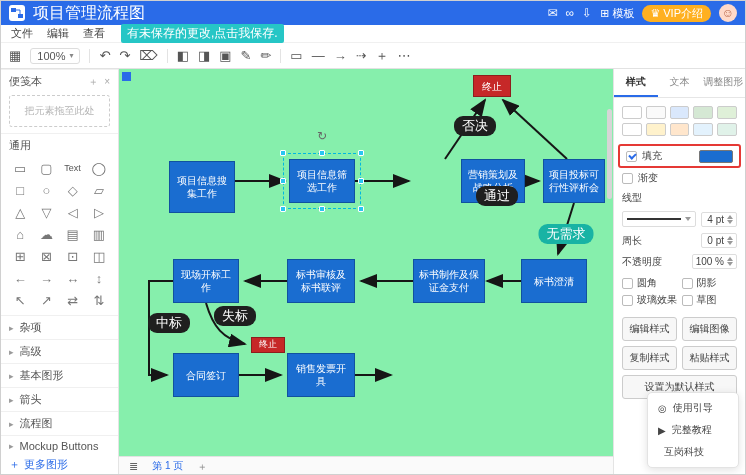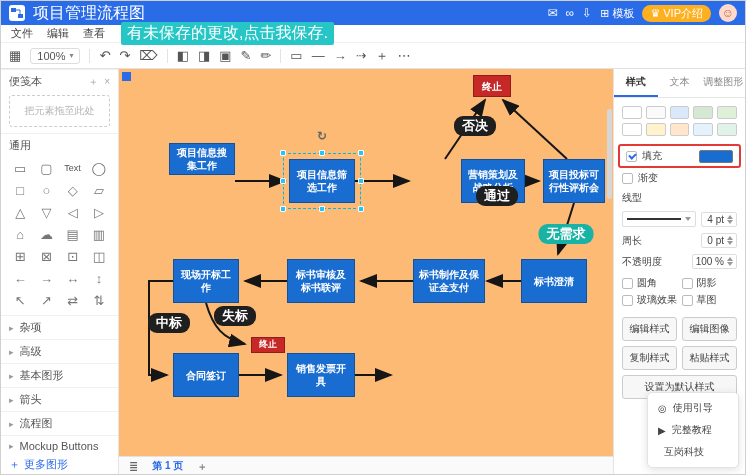--- a/index.html
+++ b/index.html
@@ -17,21 +17,21 @@
   .tpl { display: flex; gap: 3px; align-items: center; font-size: 11px; cursor: pointer; }
   .vip { display: flex; align-items: center; gap: 3px; color: #fff; border-radius: 9px;
          padding: 1px 8px; font-size: 11px; cursor: pointer; }
   .avatar { width: 18px; height: 18px; border-radius: 50%; background: #ffd9c9; color: #b96a4e;
             display: flex; align-items: center; justify-content: center; font-size: 12px; cursor: pointer; }
 
   
   .menubar { height: 18px; display: flex; align-items: center; gap: 14px; padding: 0 10px;
              font-size: 11px; color: #444; border-bottom: 1px solid #f0f0f0; }
   .menubar > span { cursor: pointer; }
-  .notice { color: #fff; border-radius: 2px; padding: 1px 6px; font-size: 16px; margin-left: 2px; }
+  .notice { color: #fff; border-radius: 2px; padding: 1px 6px; font-size: 12px; margin-left: 2px; }
 
   
   .toolbar { height: 26px; display: flex; align-items: center; gap: 9px; padding: 0 8px;
              border-bottom: 1px solid #e2e2e2; color: #555; }
   .ticon { font-size: 13px; cursor: pointer; }
   .zoom { display: flex; align-items: center; gap: 4px; border: 1px solid #ddd; border-radius: 3px;
           padding: 1px 6px; font-size: 11px; cursor: pointer; }
   .caret { font-size: 8px; color: #888; }
   .sep { width: 1px; height: 14px; background: #e3e3e3; }
 
@@ -54,21 +54,21 @@
   .cell { height: 22px; display: flex; align-items: center; justify-content: center; color: #777;
           font-size: 13px; cursor: pointer; }
   .cell.txt { font-size: 9px; color: #555; }
   .secrow { display: flex; align-items: center; gap: 6px; padding: 4px 8px; border-top: 1px solid #f0f0f0;
             color: #555; cursor: pointer; }
   .secicon { color: #999; font-size: 9px; }
   .more { position: absolute; bottom: 4px; left: 8px; color: #2a6be8; display: flex; gap: 4px;
           align-items: center; cursor: pointer; }
 
   
-  .canvas { flex: 1; position: relative; background: #fdba74; overflow: hidden; font-weight: bold; }
+  .canvas { flex: 1; position: relative; background: #86efac; overflow: hidden; }
   .wires { position: absolute; left: 0; top: 0; width: 494px; height: 387px; }
   .w { stroke: #161616; stroke-width: 2; fill: none; marker-end: url(#ah); }
   .node { position: absolute; color: #fff; font-size: 10px; line-height: 1.3; display: flex;
           align-items: center; justify-content: center; text-align: center; padding: 2px 4px;
           border: 1px solid #10529f; cursor: move; }
   .terminal { border-color: #8e1d1d; }
   .elabel { position: absolute; transform: translate(-50%, -50%); color: #fff; font-size: 13px;
             padding: 1px 8px; border-radius: 9px; white-space: nowrap; cursor: pointer; }
   .selbox { position: absolute; left: 164px; top: 84px; width: 78px; height: 56px;
             border: 1px dashed #00b8e0; pointer-events: none; }
@@ -275,21 +275,21 @@
         <path class="w" d="M168,212 H126"></path>
         <path class="w" d="M54,212 H30 V306 H48"></path>
         <path class="w" d="M87,234 C94,258 104,270 126,275"></path>
         <path class="w" d="M120,306 H162"></path>
         <path class="w" d="M236,306 H272"></path>
       </svg>
 
       <div class="node terminal" style="left: 354px; top: 6px; width: 38px; height: 22px; background: rgb(198, 40, 40);">终止</div>
       <div class="node terminal" style="left: 132px; top: 268px; width: 34px; height: 16px; font-size: 9px; background: rgb(198, 40, 40);">终止</div>
 
-      <div class="node" style="left: 50px; top: 74px; width: 66px; height: 32px; background: rgb(26, 109, 208);">项目信息搜集工作</div>
+      <div class="node" style="left: 50px; top: 92px; width: 66px; height: 52px; background: rgb(26, 109, 208);">项目信息搜集工作</div>
       <div class="node" style="left: 170px; top: 90px; width: 66px; height: 44px; background: rgb(26, 109, 208);">项目信息筛选工作</div>
       <div class="node" style="left: 294px; top: 90px; width: 64px; height: 44px; background: rgb(26, 109, 208); margin-left: 48px;">营销策划及战略分析</div>
       <div class="node" style="left: 424px; top: 90px; width: 62px; height: 44px; background: rgb(26, 109, 208);">项目投标可行性评析会</div>
 
       <div class="node" style="left: 54px; top: 190px; width: 66px; height: 44px; background: rgb(26, 109, 208);">现场开标工作</div>
       <div class="node" style="left: 168px; top: 190px; width: 68px; height: 44px; background: rgb(26, 109, 208);">标书审核及标书联评</div>
       <div class="node" style="left: 294px; top: 190px; width: 72px; height: 44px; background: rgb(26, 109, 208);">标书制作及保证金支付</div>
       <div class="node" style="left: 402px; top: 190px; width: 66px; height: 44px; background: rgb(26, 109, 208);">标书澄清</div>
 
       <div class="node" style="left: 54px; top: 284px; width: 66px; height: 44px; background: rgb(26, 109, 208);">合同签订</div>

